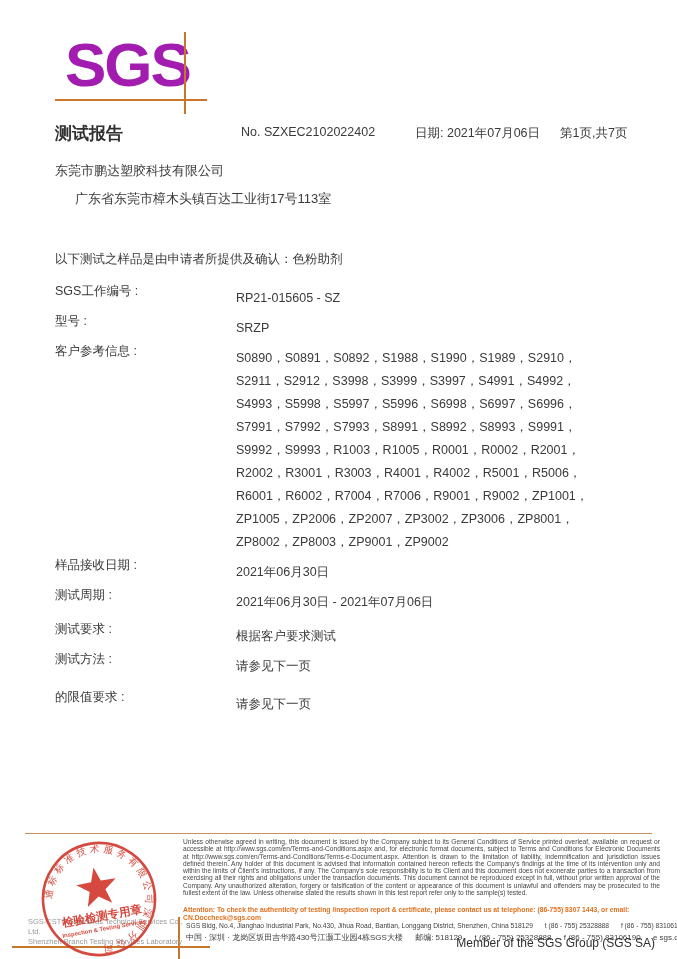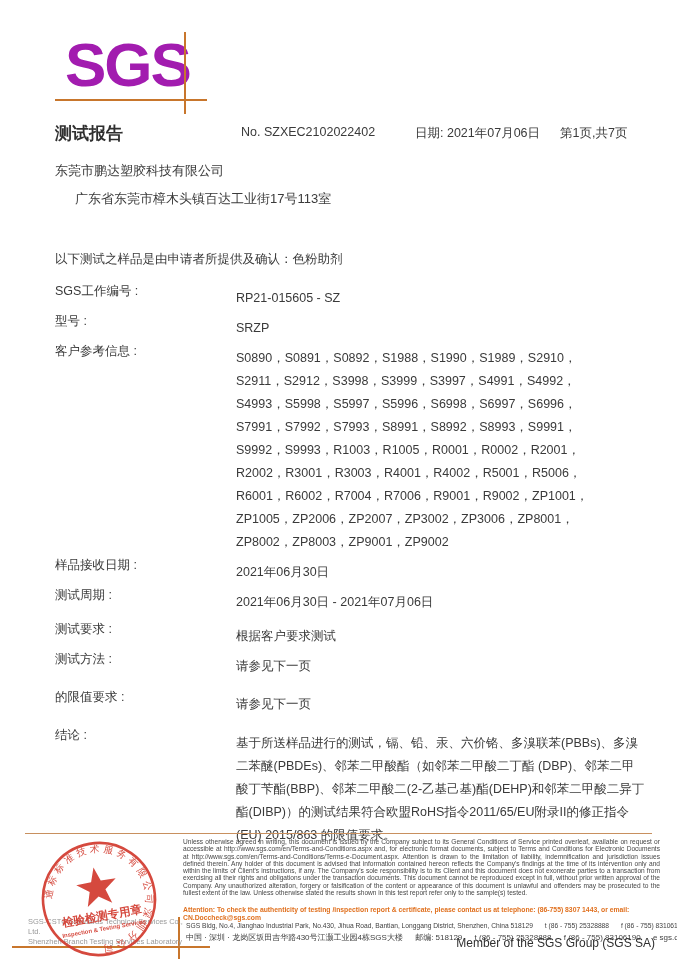--- a/index.html
+++ b/index.html
@@ -127,24 +127,20 @@
       <div class="val">请参见下一页</div>
     </div>
 
     <div class="gap8"></div>
     <div class="frow">
       <div class="lbl">的限值要求 :</div>
       <div class="val">请参见下一页</div>
     </div>
 
     <div class="gap8"></div>
-    <div class="frow">
-      <div class="lbl">结论 :</div>
-      <div class="val conclusion-text">基于所送样品进行的测试，镉、铅、汞、六价铬、多溴联苯(PBBs)、多溴二苯醚(PBDEs)、邻苯二甲酸酯（如邻苯二甲酸二丁酯 (DBP)、邻苯二甲酸丁苄酯(BBP)、邻苯二甲酸二(2-乙基己基)酯(DEHP)和邻苯二甲酸二异丁酯(DIBP)）的测试结果符合欧盟RoHS指令2011/65/EU附录II的修正指令(EU) 2015/863 的限值要求。</div>
-    </div>
   </div>
 
   <div class="footer-rule"></div>
 
   <div class="disclaimer">Unless otherwise agreed in writing, this document is issued by the Company subject to its General Conditions of Service printed overleaf, available on request or accessible at http://www.sgs.com/en/Terms-and-Conditions.aspx and, for electronic format documents, subject to Terms and Conditions for Electronic Documents at http://www.sgs.com/en/Terms-and-Conditions/Terms-e-Document.aspx. Attention is drawn to the limitation of liability, indemnification and jurisdiction issues defined therein. Any holder of this document is advised that information contained hereon reflects the Company's findings at the time of its intervention only and within the limits of Client's instructions, if any. The Company's sole responsibility is to its Client and this document does not exonerate parties to a transaction from exercising all their rights and obligations under the transaction documents. This document cannot be reproduced except in full, without prior written approval of the Company. Any unauthorized alteration, forgery or falsification of the content or appearance of this document is unlawful and offenders may be prosecuted to the fullest extent of the law. Unless otherwise stated the results shown in this test report refer only to the sample(s) tested.</div>
   <div class="attention">Attention: To check the authenticity of testing /inspection report &amp; certificate, please contact us at telephone: (86-755) 8307 1443, or email: CN.Doccheck@sgs.com</div>
 
   <div class="addr-vline"></div>
   <div class="addr-hline"></div>
 

